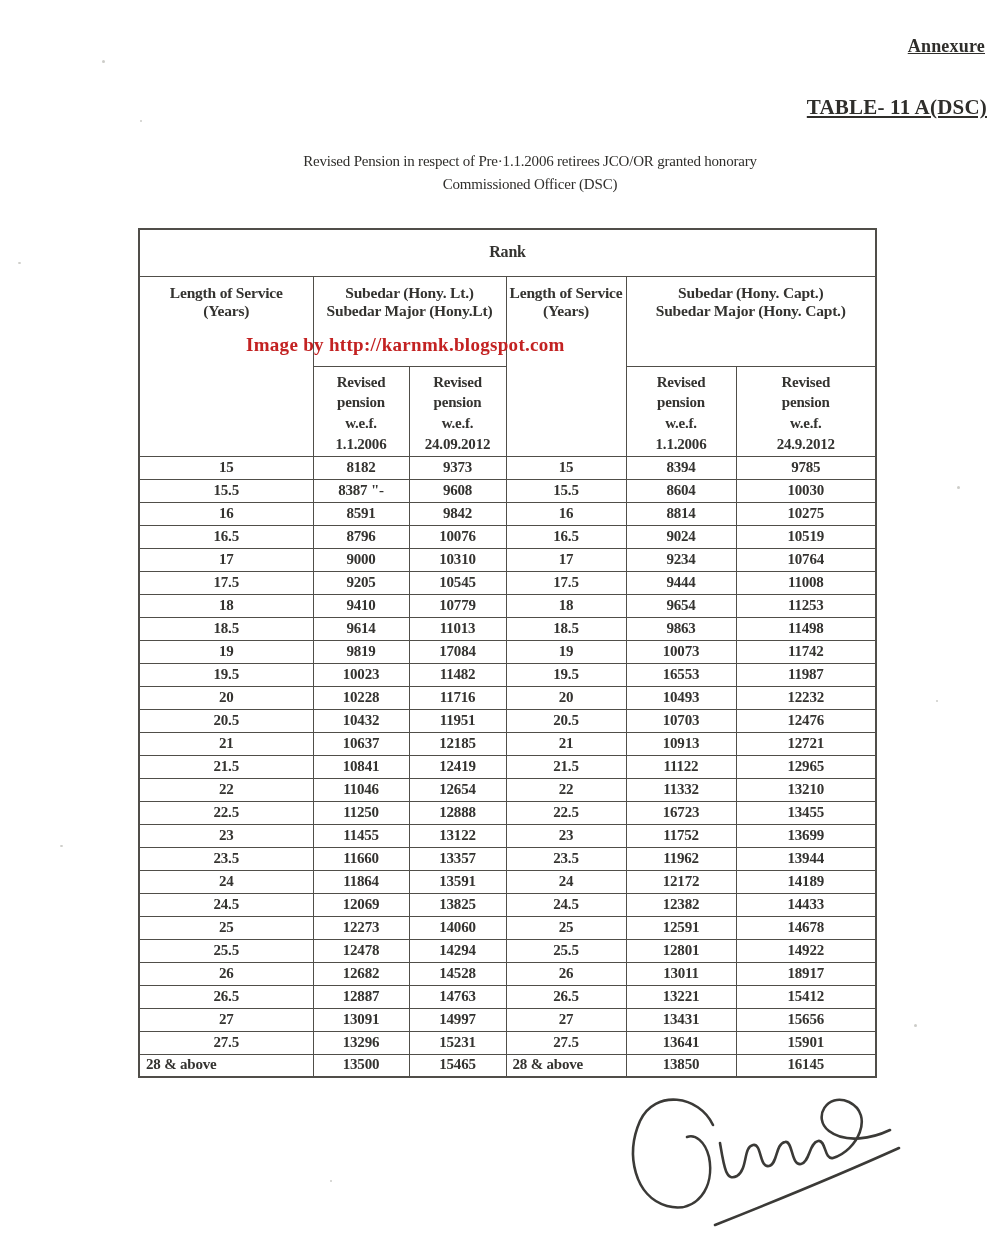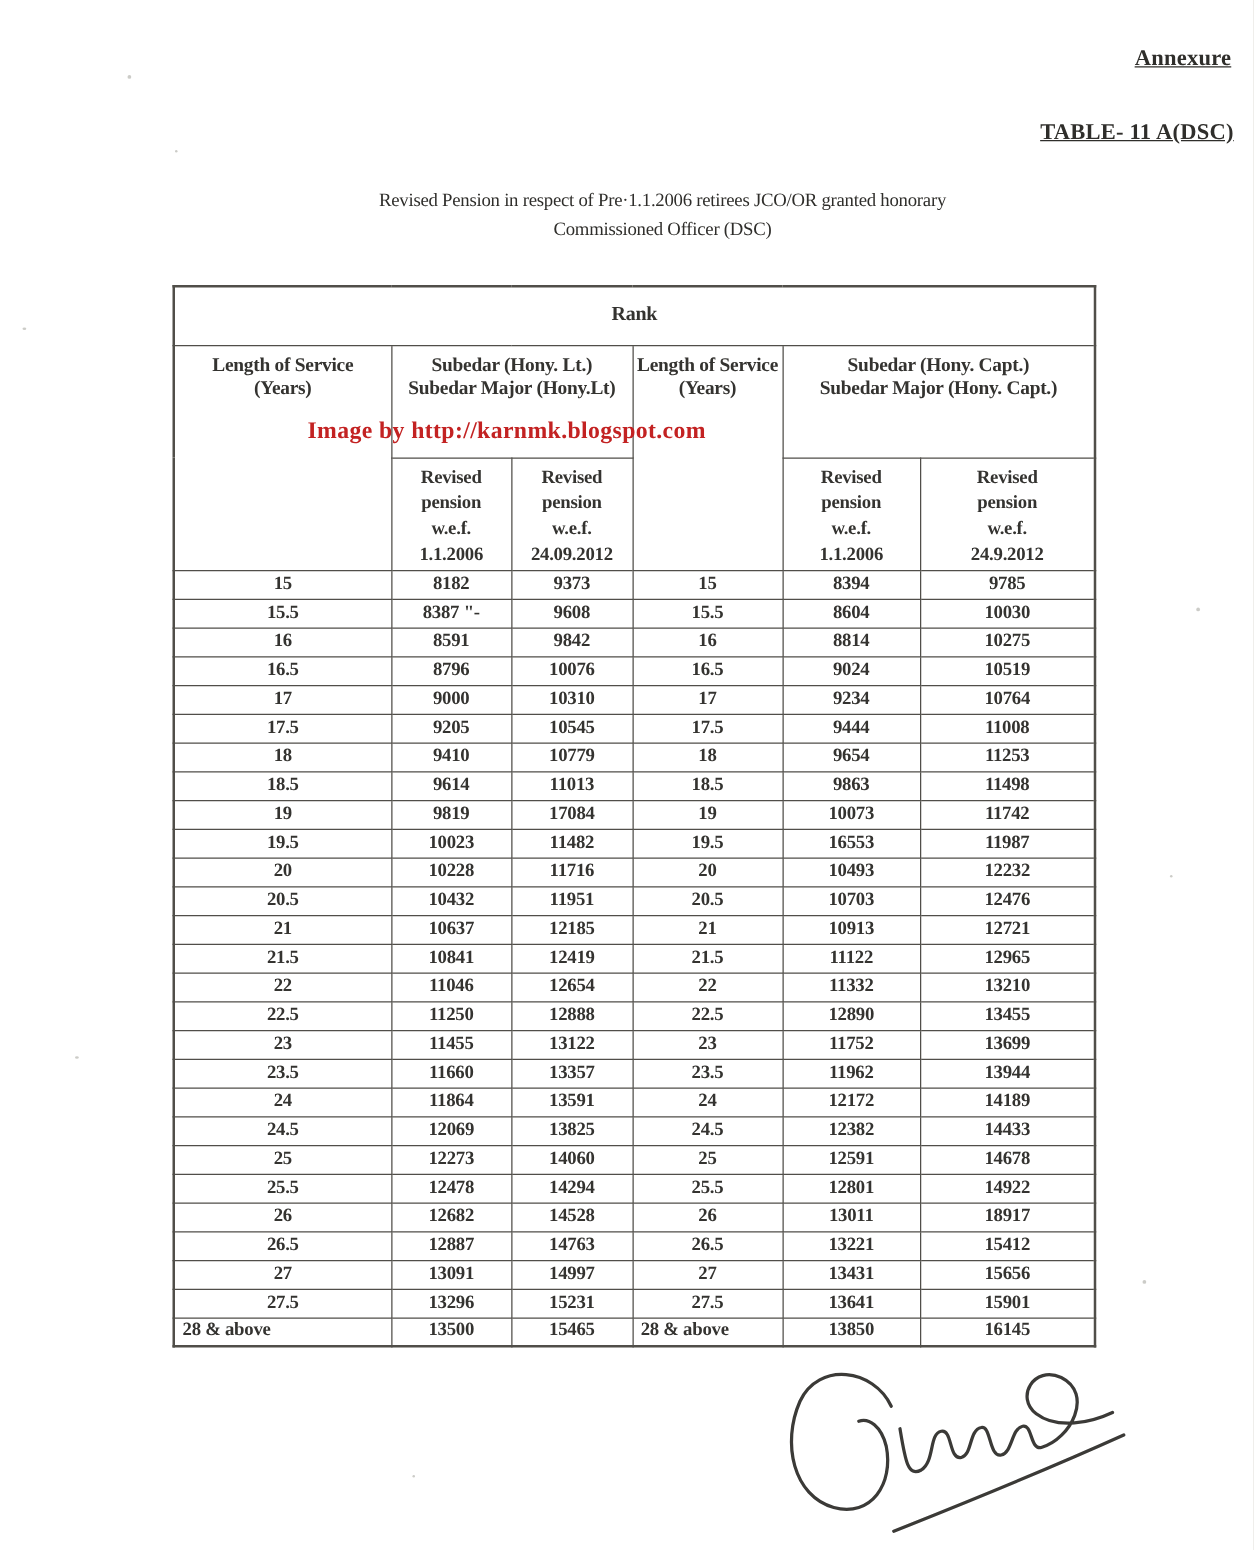--- a/index.html
+++ b/index.html
@@ -13,21 +13,21 @@
     color:#2f2e2b;
     overflow:hidden;
   }
   .annexure {
     position:absolute; top:36px; right:18px;
     font-size:18px; font-weight:bold; letter-spacing:0.2px;
     text-decoration:underline;
   }
   .table-label {
     position:absolute; top:95px; right:16px;
-    font-size:18px; font-weight:bold; letter-spacing:0.2px;
+    font-size:21px; font-weight:bold; letter-spacing:0.2px;
     text-decoration:underline;
   }
   .doc-title {
     position:absolute; top:150px; left:60px; width:940px;
     text-align:center; font-size:15px; font-weight:normal;
     line-height:1.55; letter-spacing:-0.2px;
   }
   table.pension {
     position:absolute; left:138px; top:228px;
     width:737px; border-collapse:collapse; table-layout:fixed;
@@ -232,21 +232,21 @@
           <td>12654</td>
           <td>22</td>
           <td>11332</td>
           <td>13210</td>
         </tr>
         <tr>
           <td>22.5</td>
           <td>11250</td>
           <td>12888</td>
           <td>22.5</td>
-          <td>12890</td>
+          <td>16723</td>
           <td>13455</td>
         </tr>
         <tr>
           <td>23</td>
           <td>11455</td>
           <td>13122</td>
           <td>23</td>
           <td>11752</td>
           <td>13699</td>
         </tr>

